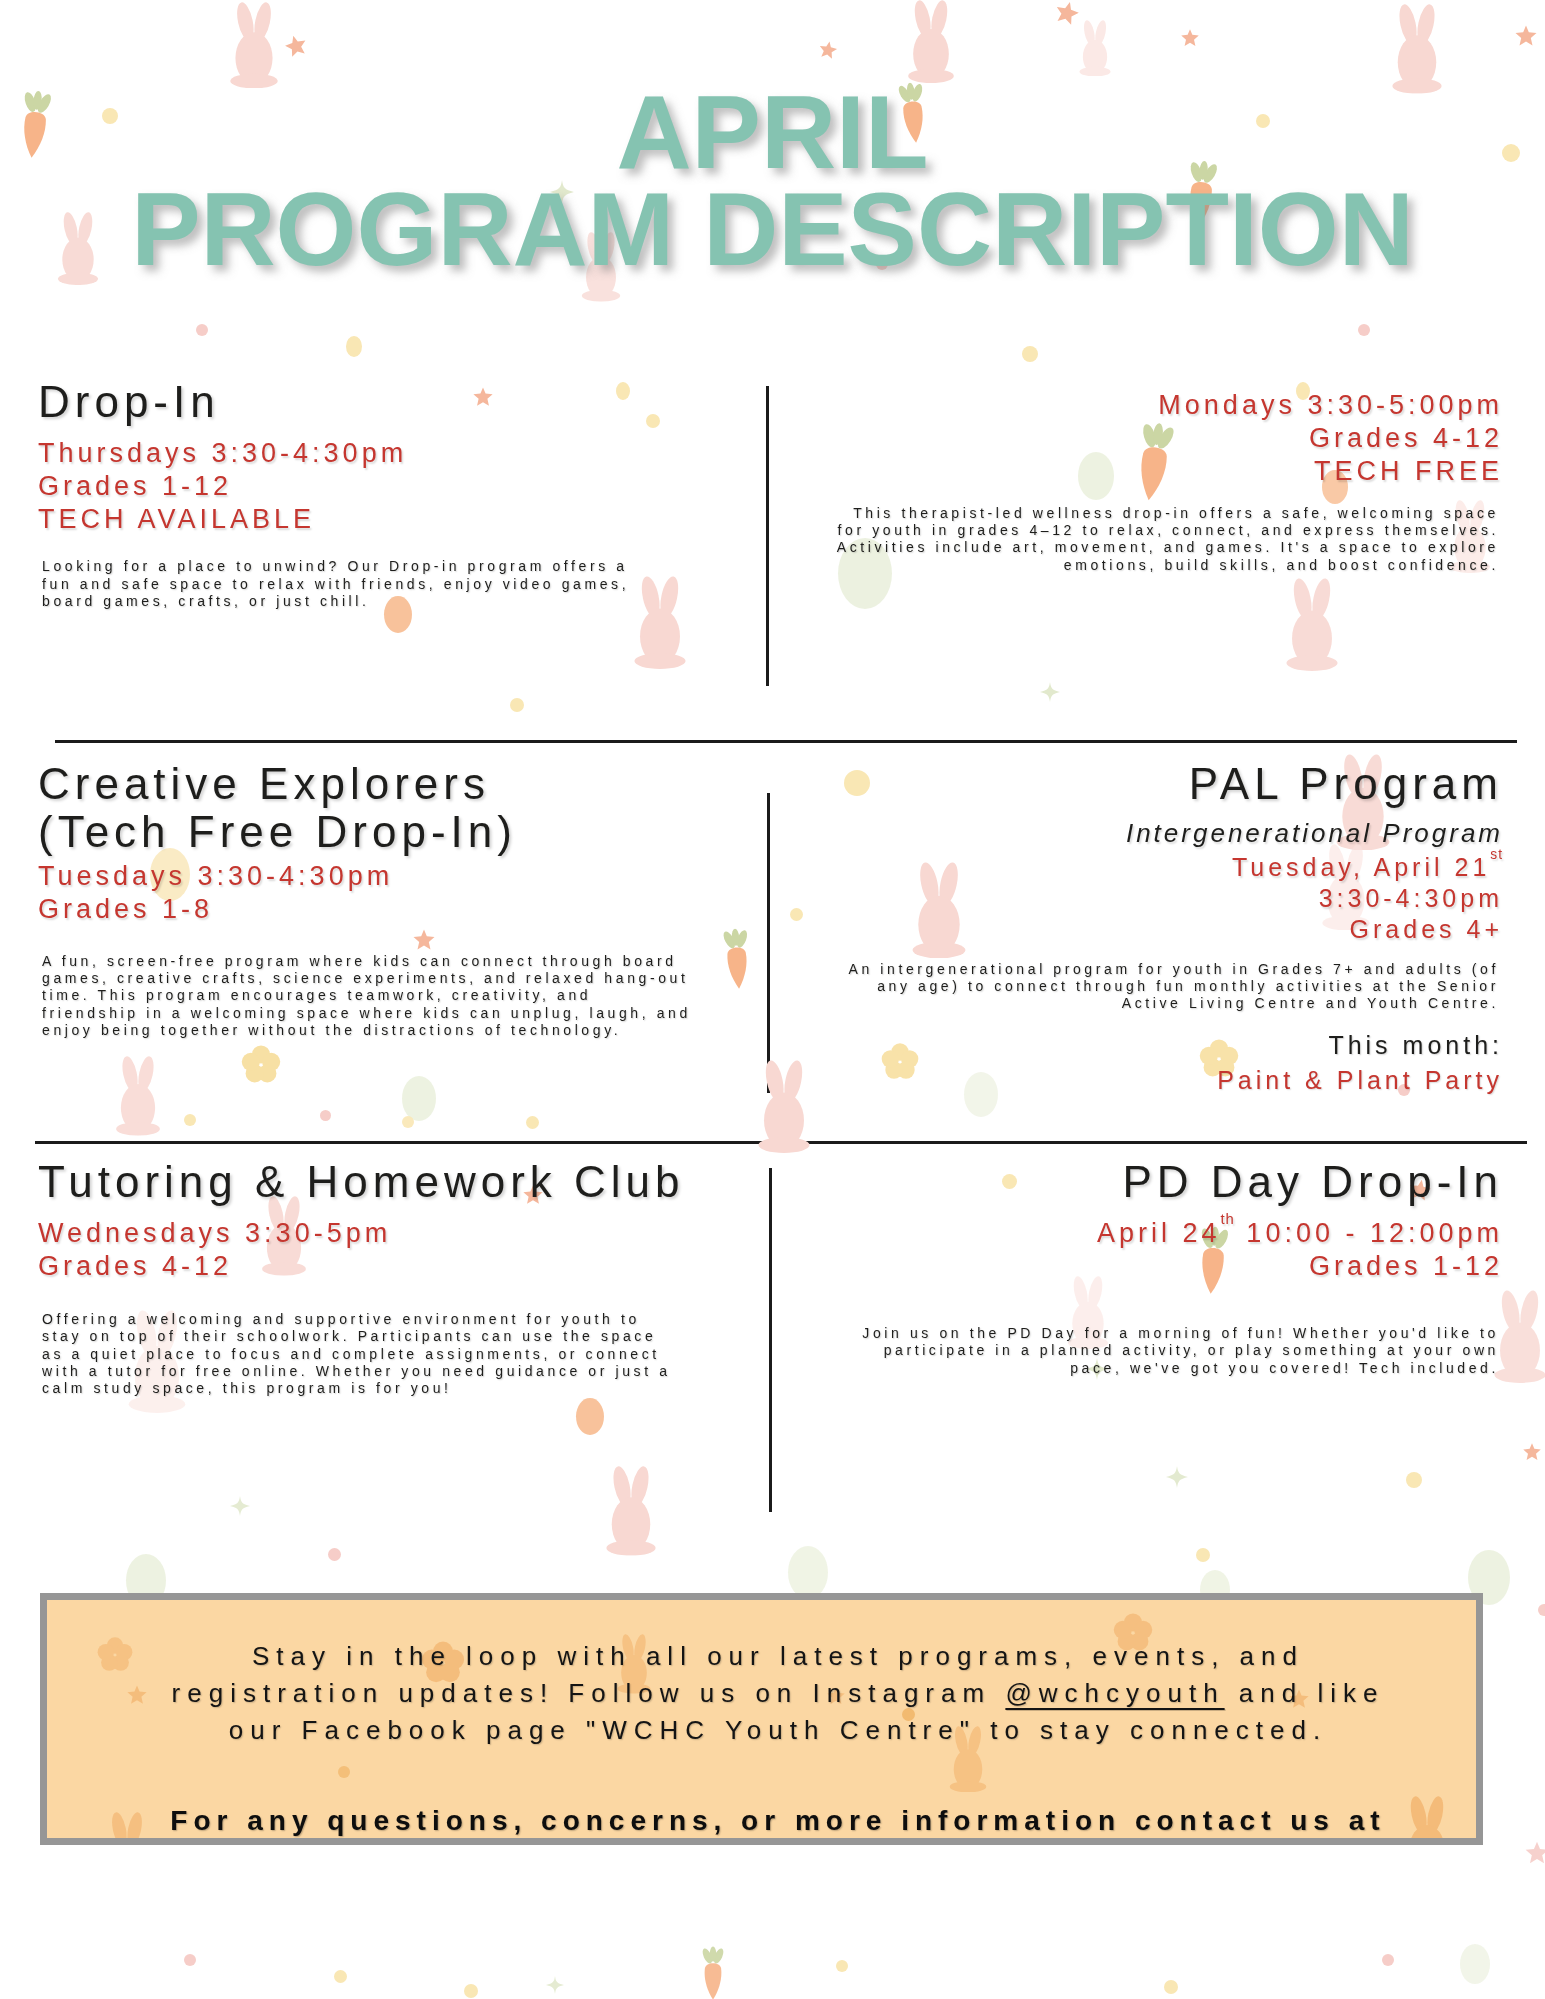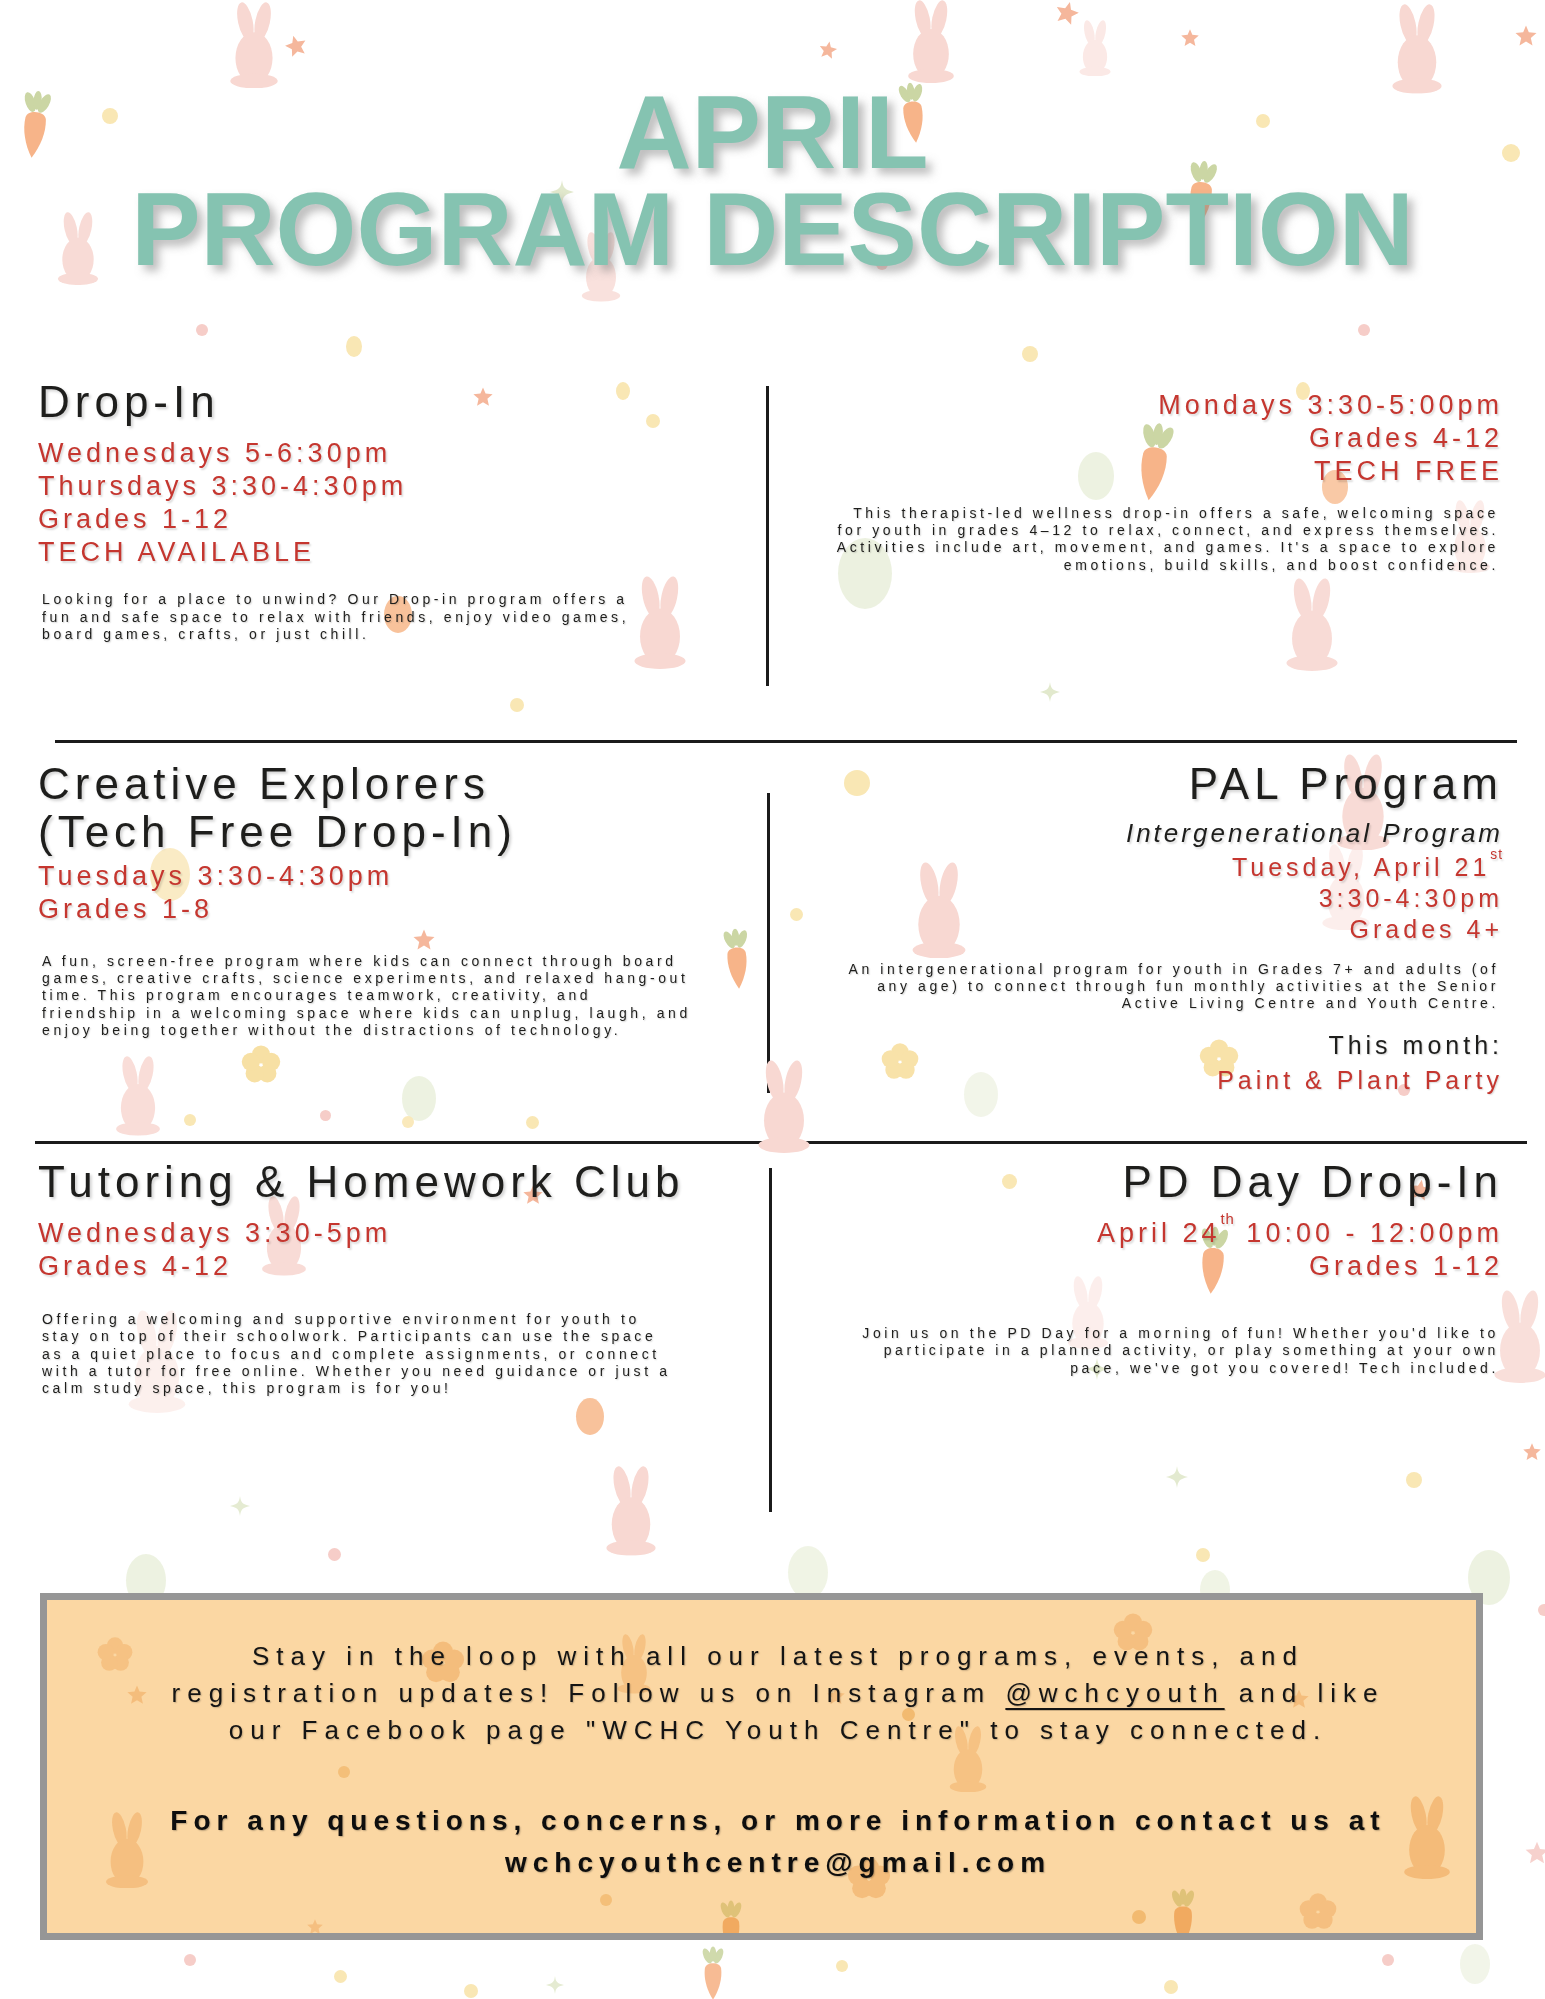--- a/index.html
+++ b/index.html
@@ -46,21 +46,21 @@
   .month-value{margin-top:6px;font-size:25px;letter-spacing:4px;color:#c5362f;text-shadow:1px 1px 1.5px rgba(0,0,0,.15);}
   
   #sec-dropin  {top:378px;} #sec-dropin .body{width:620px;margin-top:24px;}
   #sec-wellness{top:378px;} #sec-wellness .body{width:680px;margin-top:18px;}
   #sec-creative{top:760px;} #sec-creative .meta{margin-top:6px;} #sec-creative .body{width:650px;margin-top:28px;}
   #sec-pal     {top:760px;} #sec-pal .meta{margin-top:4px;} #sec-pal .body{width:660px;margin-top:18px;}
   #sec-tutoring{top:1158px;} #sec-tutoring .body{width:640px;margin-top:30px;}
   #sec-pdday   {top:1158px;} #sec-pdday .body{width:650px;margin-top:44px;}
   
   #footer-box{
-    position:absolute;left:40px;top:1593px;width:1443px;height:347px;z-index:3;
+    position:absolute;left:40px;top:1593px;width:1443px;height:252px;z-index:3;
     box-sizing:border-box;background:#fbd7a3;border:7px solid #969696;overflow:hidden;padding-left:33px;
   }
   #box-decor{position:absolute;inset:0;z-index:1;}
   #footer-text{position:relative;z-index:2;text-align:center;padding:38px 56px 0;}
   .f1{
     margin:0 auto;max-width:1250px;font-size:26px;letter-spacing:7px;line-height:1.42;
     color:#141414;text-shadow:1px 1px 1.5px rgba(0,0,0,.2);
   }
   .f1 .ig{text-decoration:underline;text-decoration-thickness:2px;text-underline-offset:6px;}
   .f2{
@@ -305,21 +305,20 @@
   <div class="vdiv" style="left:769px;top:1168px;width:3px;height:344px;"></div>
 
   <h1 class="main-title">
     <span>APRIL</span>
     <span>PROGRAM DESCRIPTION</span>
   </h1>
 
   <section class="sec left" id="sec-dropin">
     <h2>Drop-In</h2>
     <div class="meta">
-      <div class="meta-line">Wednesdays 5-6:30pm</div>
       <div class="meta-line">Thursdays 3:30-4:30pm</div>
       <div class="meta-line">Grades 1-12</div>
       <div class="meta-line">TECH AVAILABLE</div>
     </div>
     <p class="body">Looking for a place to unwind? Our Drop-in program offers a fun and safe space to relax with friends, enjoy video games, board games, crafts, or just chill.</p>
   </section>
 
   <section class="sec right" id="sec-wellness">
     <div class="meta">
       <div class="meta-line">Mondays 3:30-5:00pm</div>

